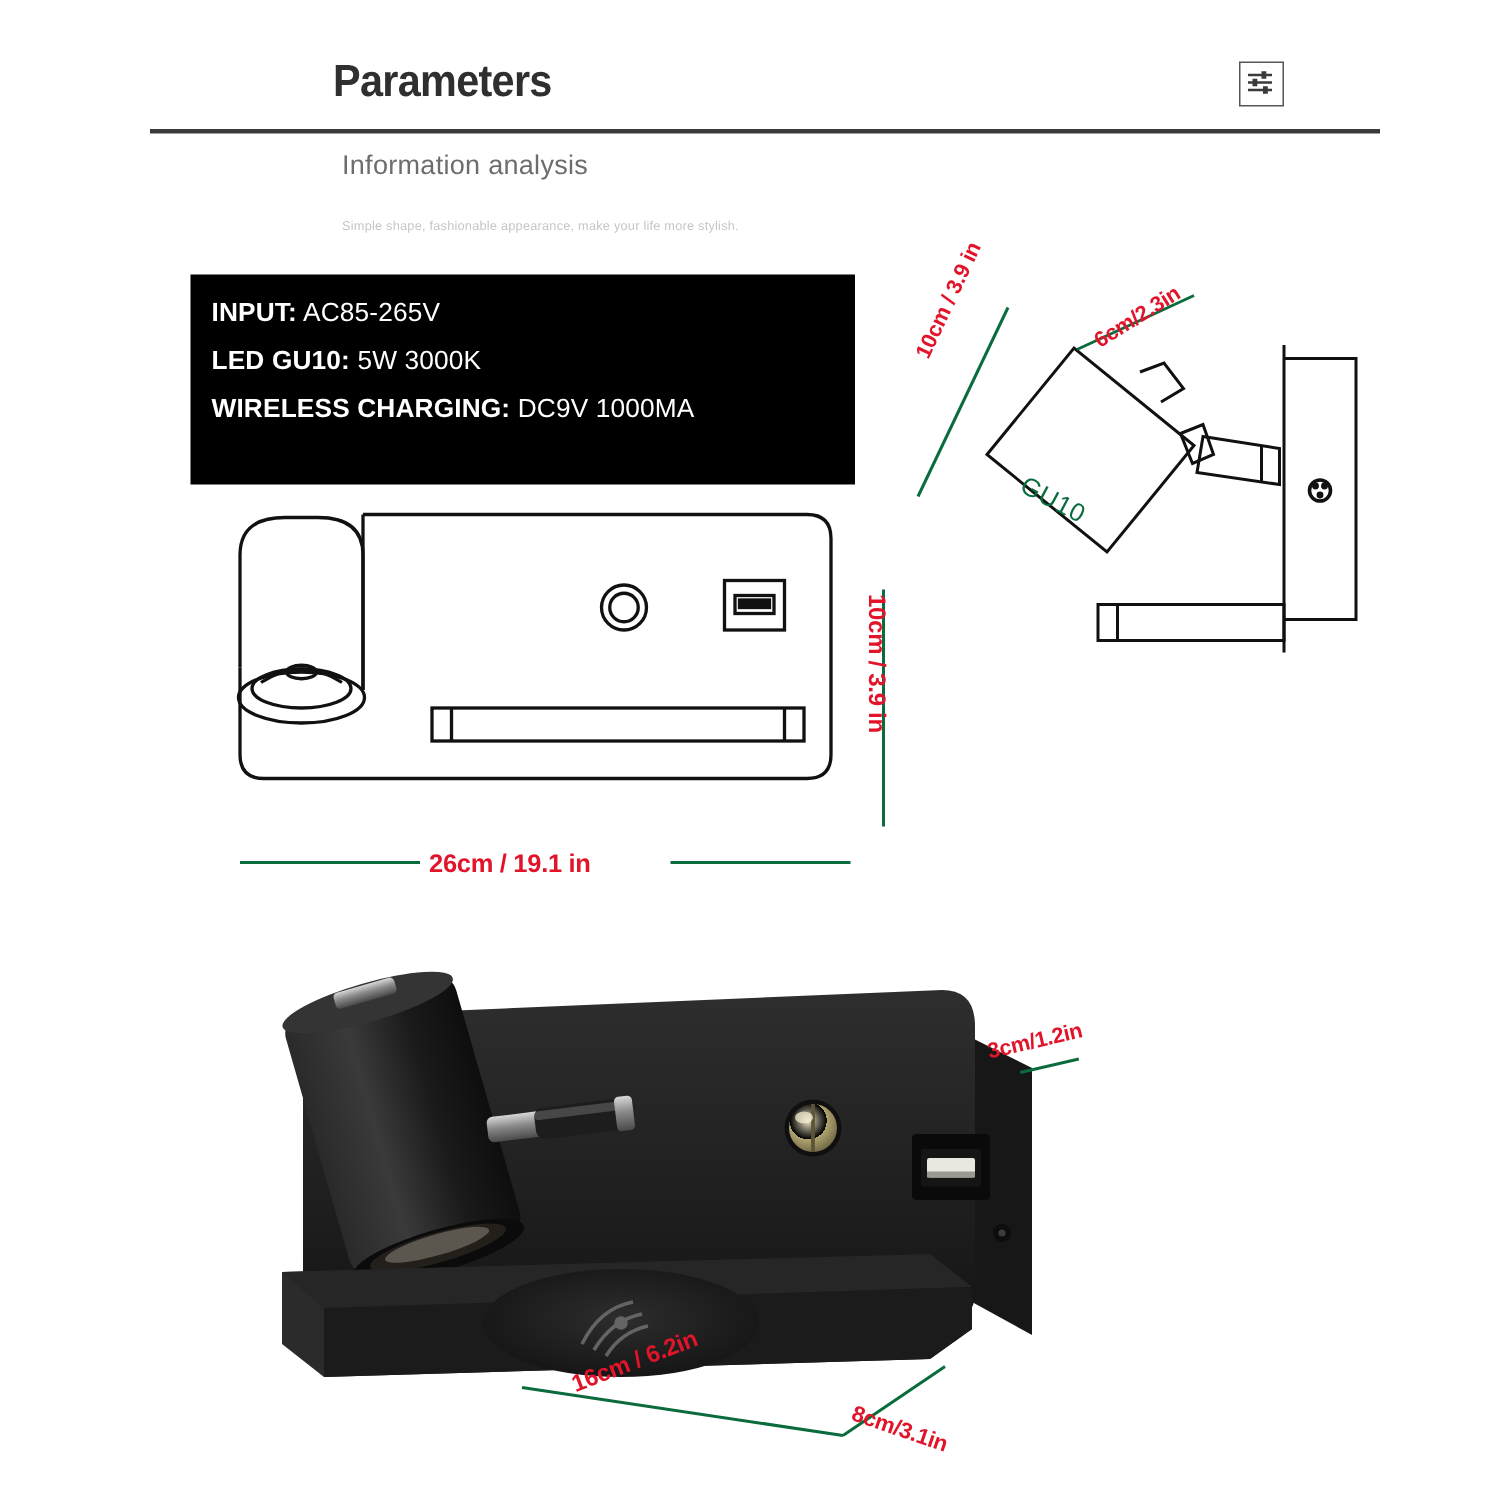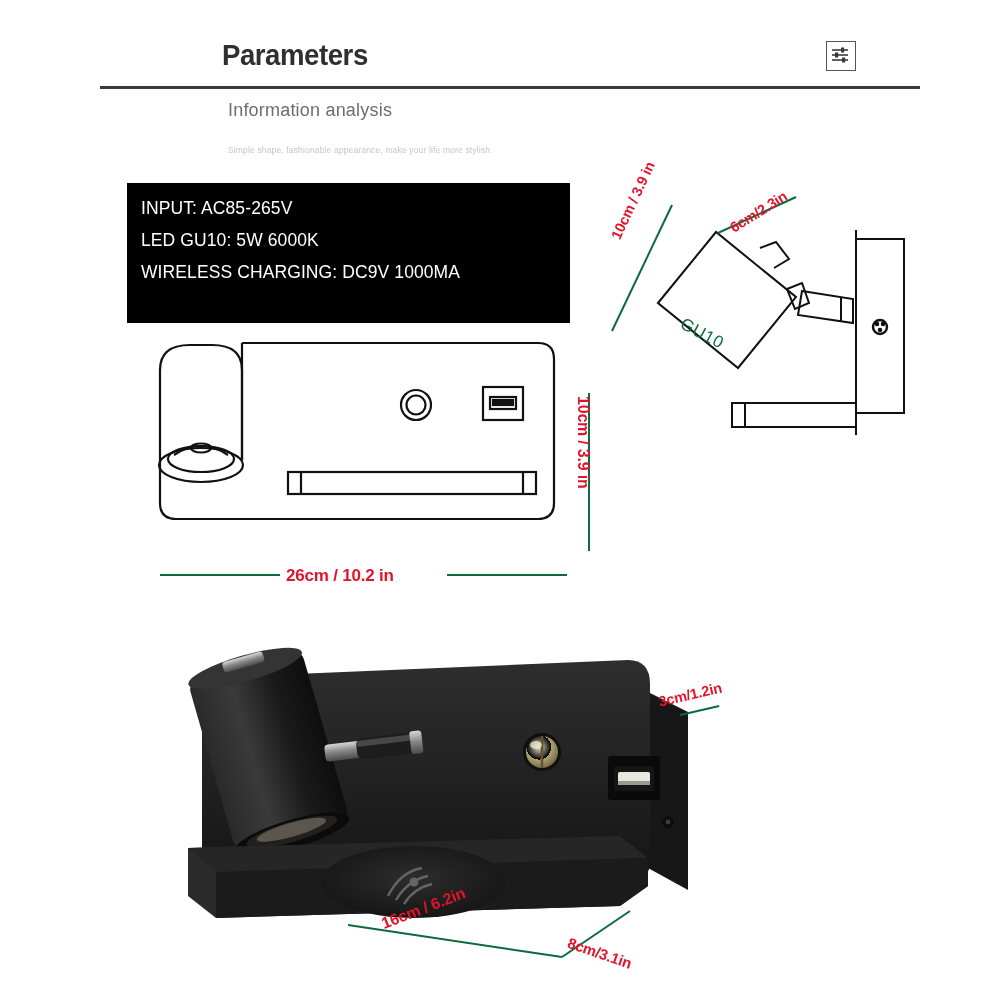--- a/index.html
+++ b/index.html
@@ -31,21 +31,21 @@
 
   
   #spec-box {
     position: absolute; left: 127px; top: 183px; width: 443px; height: 140px;
     background: #000; padding: 9px 14px 0 14px;
   }
   .spec-line {
     color: #fff; font-size: 17.5px; line-height: 32px; white-space: nowrap;
     letter-spacing: 0.1px;
   }
-  .spec-label { font-weight: normal; }
+  .spec-label { font-weight: bold; }
   .spec-value { font-weight: normal; }
 
   
   .diagram { position: absolute; }
   #front-view { left: 130px; top: 325px; }
   #side-view  { left: 590px; top: 175px; }
 
   
   .dim {
     position: absolute; color: #e2142a; font-weight: bold; white-space: nowrap;
@@ -101,21 +101,21 @@
   <div id="subtitle-sub">Simple shape, fashionable appearance, make your life more stylish.</div>
 </div>
 
 <div id="spec-box">
   <div class="spec-line">
     <span class="spec-label">INPUT:</span>
     <span class="spec-value">AC85-265V</span>
   </div>
   <div class="spec-line">
     <span class="spec-label">LED GU10:</span>
-    <span class="spec-value">5W 6000K</span>
+    <span class="spec-value">5W 3000K</span>
   </div>
   <div class="spec-line">
     <span class="spec-label">WIRELESS CHARGING:</span>
     <span class="spec-value">DC9V 1000MA</span>
   </div>
 </div>
 
 <div id="front-view" class="diagram">
   <svg width="440" height="230" viewBox="0 0 440 230">
     <g fill="none" stroke="#111" stroke-width="2.2">
@@ -142,21 +142,21 @@
       <line x1="171" y1="147" x2="171" y2="169"></line>
       <line x1="393" y1="147" x2="393" y2="169"></line>
     </g>
   </svg>
 </div>
 
 <div class="leader" id="leader-26-l"></div>
 <div class="leader" id="leader-26-r"></div>
 <div class="leader" id="leader-10f"></div>
 
-<div class="dim" id="dim-26cm">26cm / 10.2 in</div>
+<div class="dim" id="dim-26cm">26cm / 19.1 in</div>
 <div class="dim" id="dim-10cm-front">10cm / 3.9 in</div>
 
 <div id="side-view" class="diagram">
   <svg width="320" height="290" viewBox="0 0 320 290">
     <g fill="none" stroke="#111" stroke-width="2">
 
       <path d="M68 128 L126 57 L206 122 L148 193 Z"></path>
 
       <path d="M170 73 L186 67 L199 84 L184 93"></path>
 

